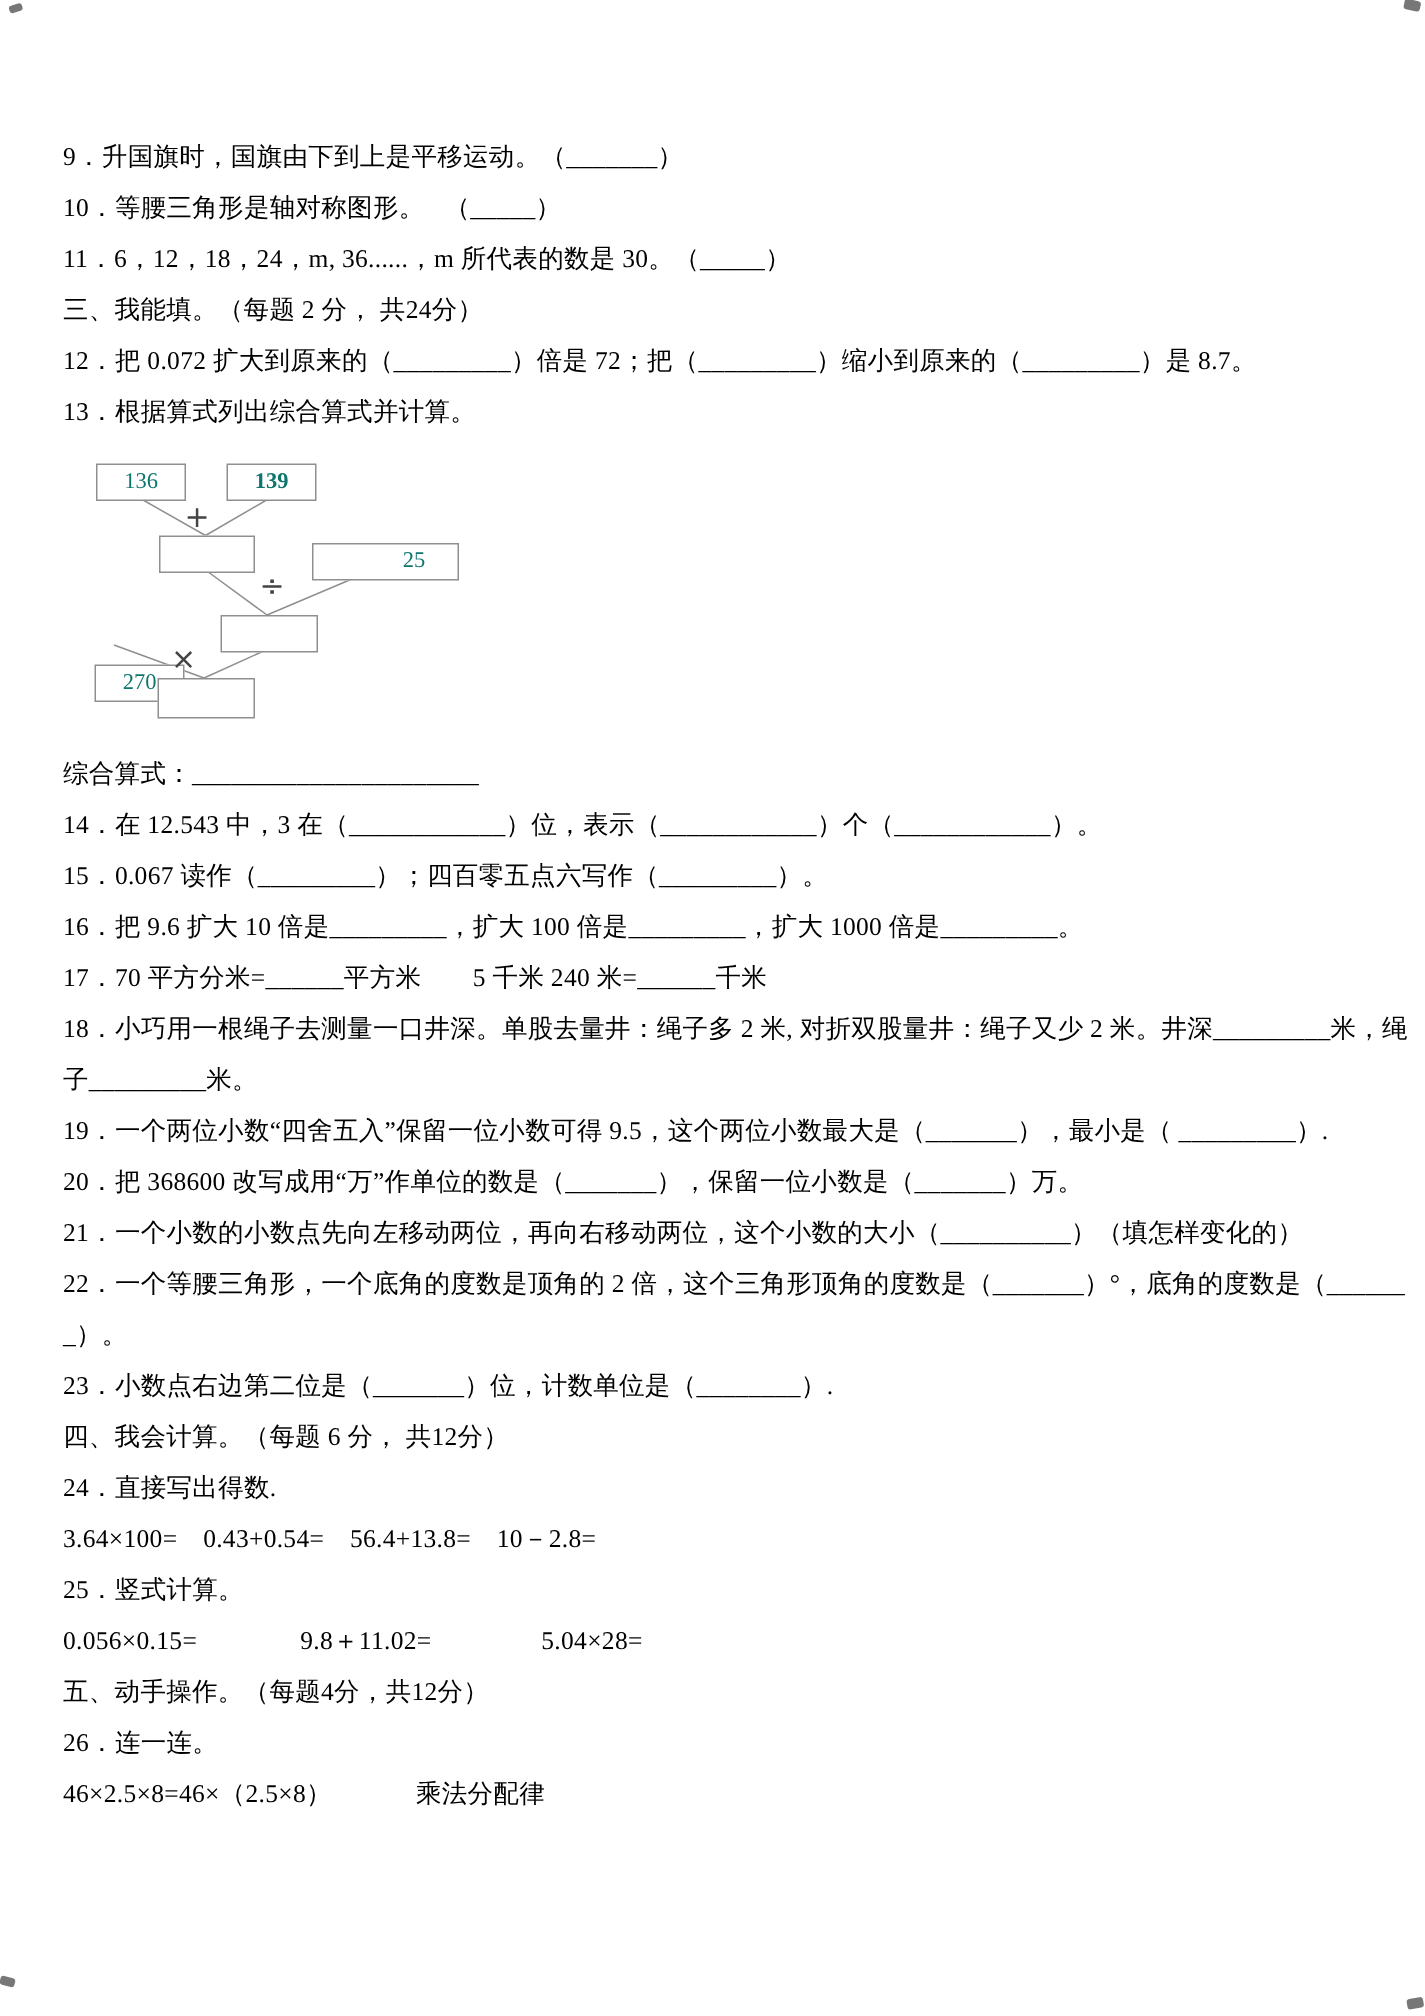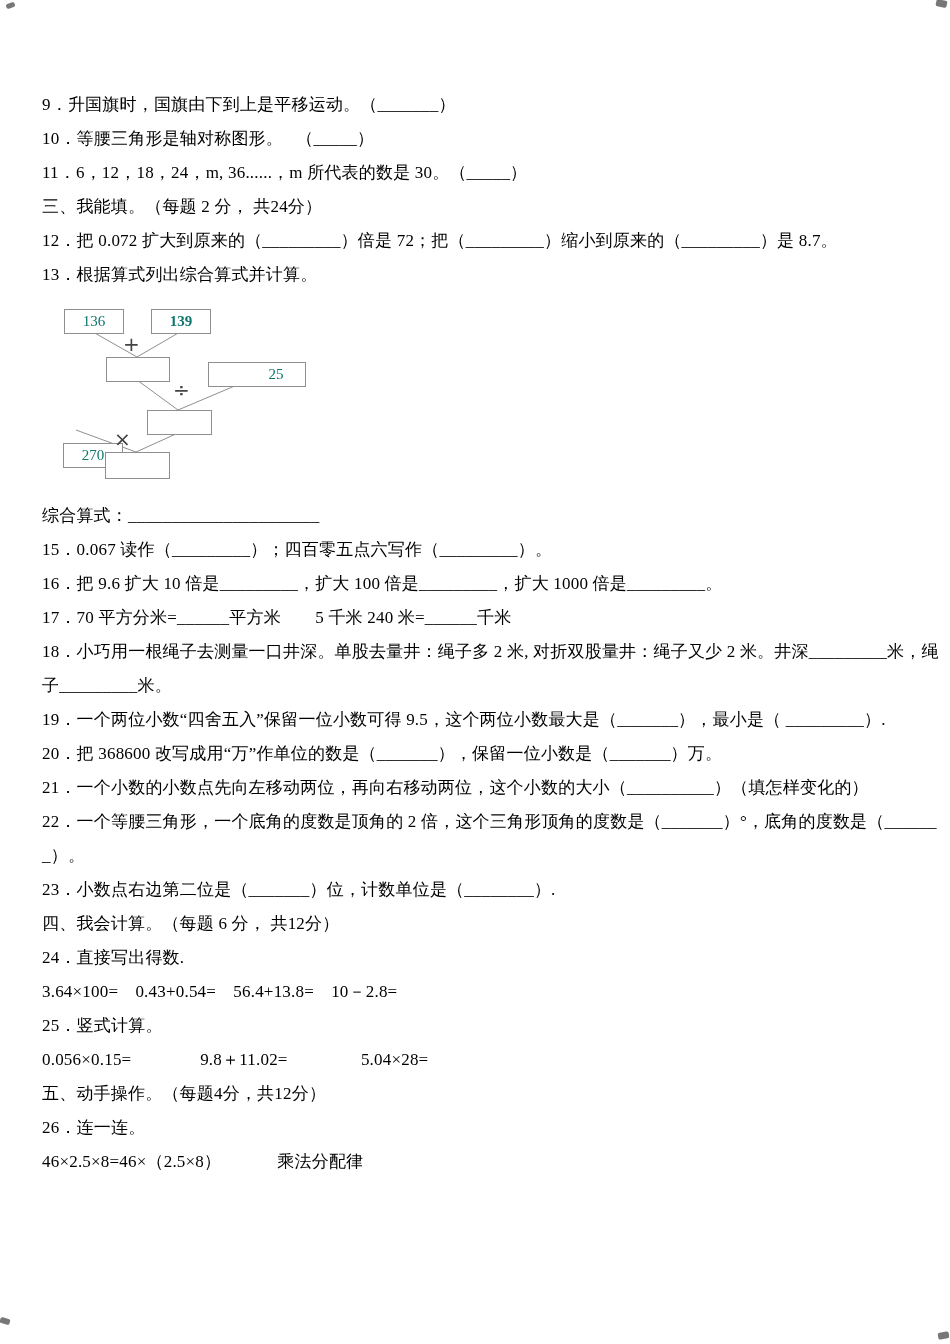--- a/index.html
+++ b/index.html
@@ -103,20 +103,21 @@
     <div class="dbox" style="left:64px;  top:65px;  width:62px;"></div>
     <div class="dbox" style="left:166px; top:70px;  width:58px;padding-left:38px;">25</div>
     <span class="op" style="left:131px; top:88px;">÷</span>
     <div class="dbox" style="left:21px;   top:115px; width:58px;margin-top:36px;">270</div>
     <div class="dbox" style="left:105px; top:118px; width:63px;"></div>
     <span class="op" style="left:72px;  top:137px;">×</span>
     <div class="dbox" style="left:63px;  top:160px; width:63px; height:25px; line-height:25px;"></div>
   </div>
 
   <div class="line">综合算式：______________________</div>
+  <div class="line">14．在 12.543 中，3 在（____________）位，表示（____________）个（____________）。</div>
   <div class="line">15．0.067 读作（_________）；四百零五点六写作（_________）。</div>
   <div class="line">16．把 9.6 扩大 10 倍是_________，扩大 100 倍是_________，扩大 1000 倍是_________。</div>
   <div class="line">17．70 平方分米=______平方米　　5 千米 240 米=______千米</div>
   <div class="line">18．小巧用一根绳子去测量一口井深。单股去量井：绳子多 2 米, 对折双股量井：绳子又少 2 米。井深_________米，绳</div>
   <div class="line">子_________米。</div>
   <div class="line">19．一个两位小数“四舍五入”保留一位小数可得 9.5，这个两位小数最大是（_______），最小是（ _________）.</div>
   <div class="line">20．把 368600 改写成用“万”作单位的数是（_______），保留一位小数是（_______）万。</div>
   <div class="line">21．一个小数的小数点先向左移动两位，再向右移动两位，这个小数的大小（__________）（填怎样变化的）</div>
   <div class="line">22．一个等腰三角形，一个底角的度数是顶角的 2 倍，这个三角形顶角的度数是（_______）°，底角的度数是（______</div>
   <div class="line">_）。</div>

